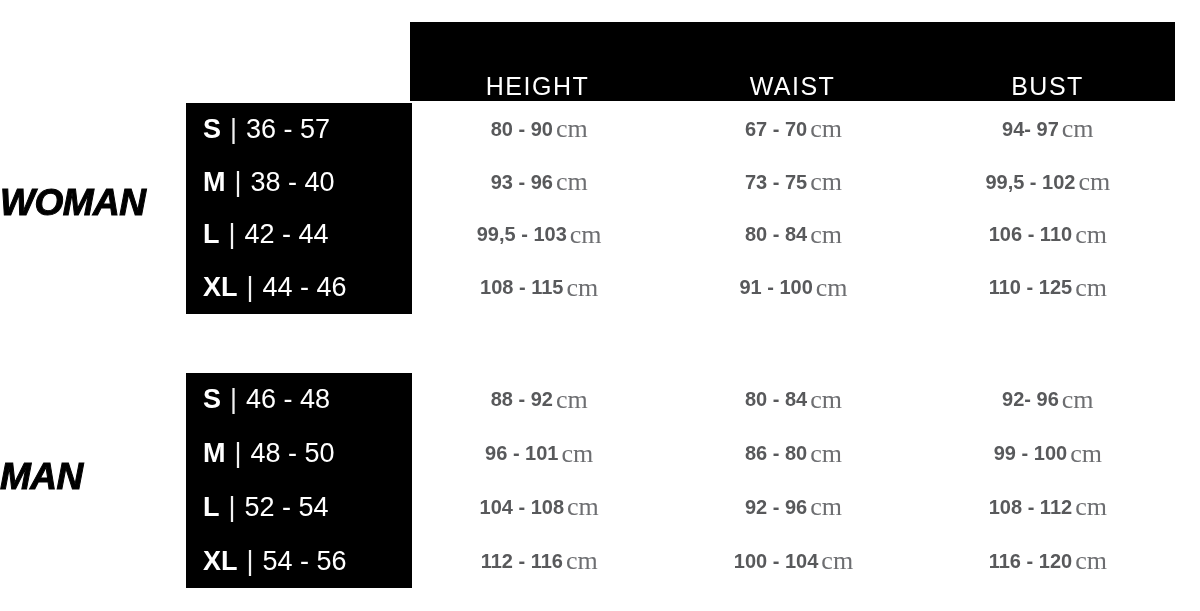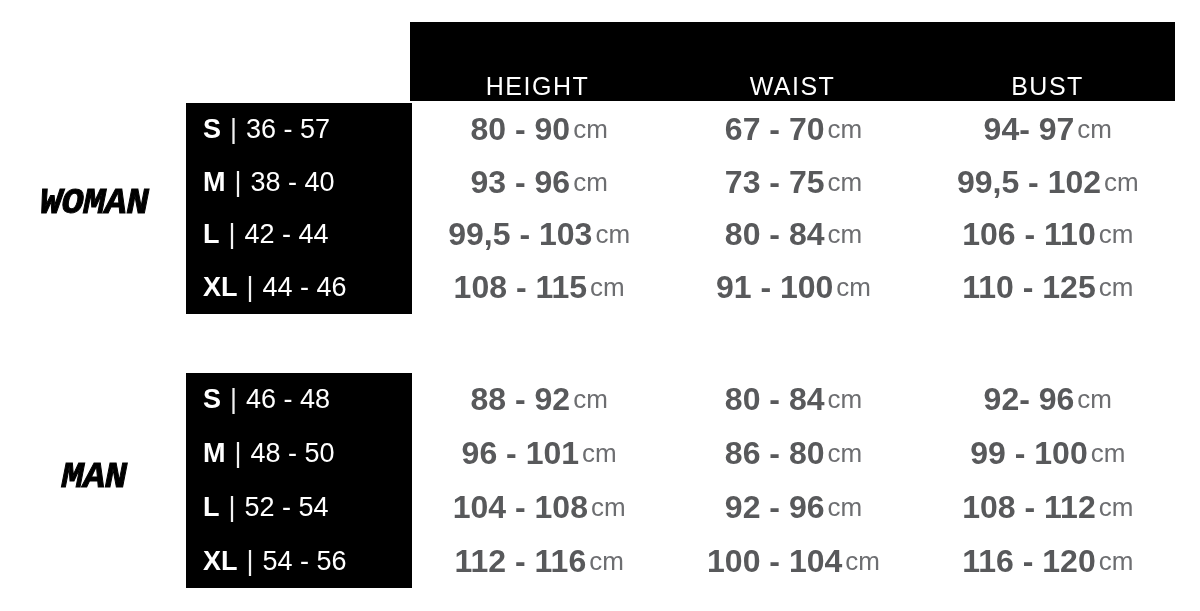--- a/index.html
+++ b/index.html
@@ -20,28 +20,27 @@
     display: flex; align-items: flex-end;
   }
   .hcol {
     flex: 1; text-align: center;
     color: #ffffff; font-size: 25px; font-weight: 400;
     letter-spacing: 1.5px;
   }
 
   
   .group-label {
-    position: absolute; left: 9px; width: 170px;
-    text-align: center;
+    position: absolute; left: 0; width: 170px;
+    text-align: left;
     color: #000000;
     font-style: italic; font-weight: bold;
     font-size: 37px; letter-spacing: -0.5px;
     -webkit-text-stroke: 1px #000000;
     white-space: nowrap;
-    font-family: Liberation Mono, monospace;
   }
   .group-label.woman { top: 182px; }
   .group-label.man   { top: 456px; }
 
   
   .rows {
     position: absolute; left: 186px; width: 989px;
     display: flex; flex-direction: column;
   }
   .rows.woman-rows { top: 103px; height: 211px; }
@@ -58,22 +57,22 @@
   }
   .size-letter { font-weight: bold; }
   .size-sep { font-weight: 300; margin: 0 9px; opacity: 0.95; }
   .size-range { font-weight: 400; }
 
   .cell {
     flex: 1;
     display: flex; align-items: center; justify-content: center;
     white-space: nowrap;
   }
-  .val { font-weight: bold; font-size: 32px; color: #58595b; }
-  .unit { font-weight: 400; font-size: 26px; color: #6d6e71; margin-left: 3px; }
+  .val { font-weight: bold; font-size: 20px; color: #58595b; }
+  .unit { font-weight: 400; font-size: 26px; color: #6d6e71; margin-left: 3px; font-family: Liberation Serif, serif; }
 </style>
 </head>
 <body>
 
 <div class="canvas">
 
   <div class="header-bar">
     <div class="hcol">HEIGHT</div>
     <div class="hcol">WAIST</div>
     <div class="hcol">BUST</div>

